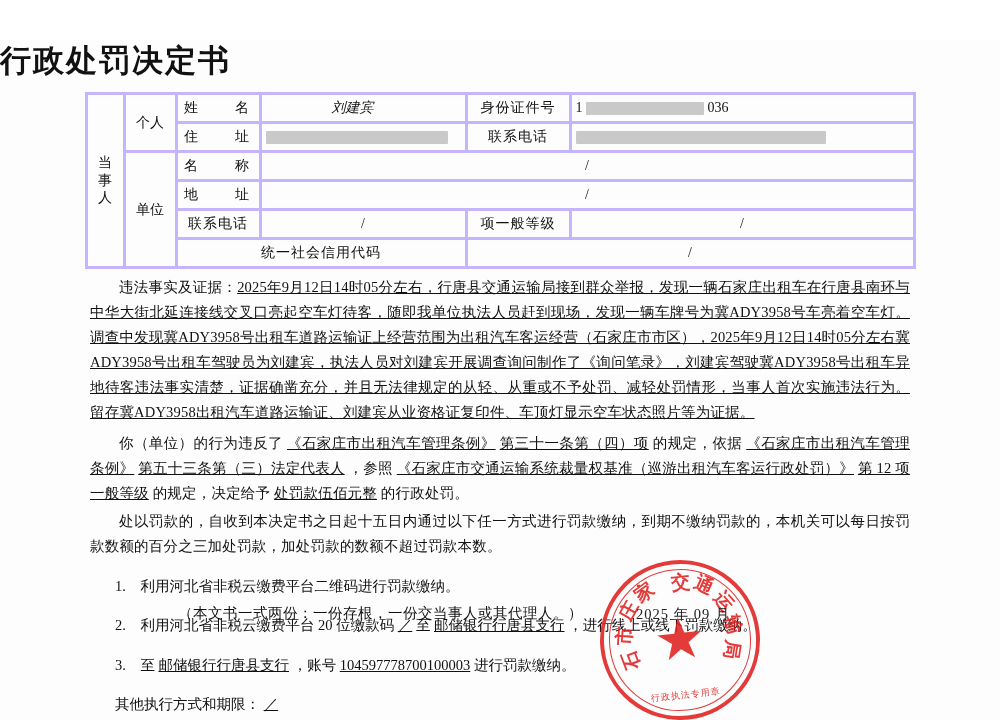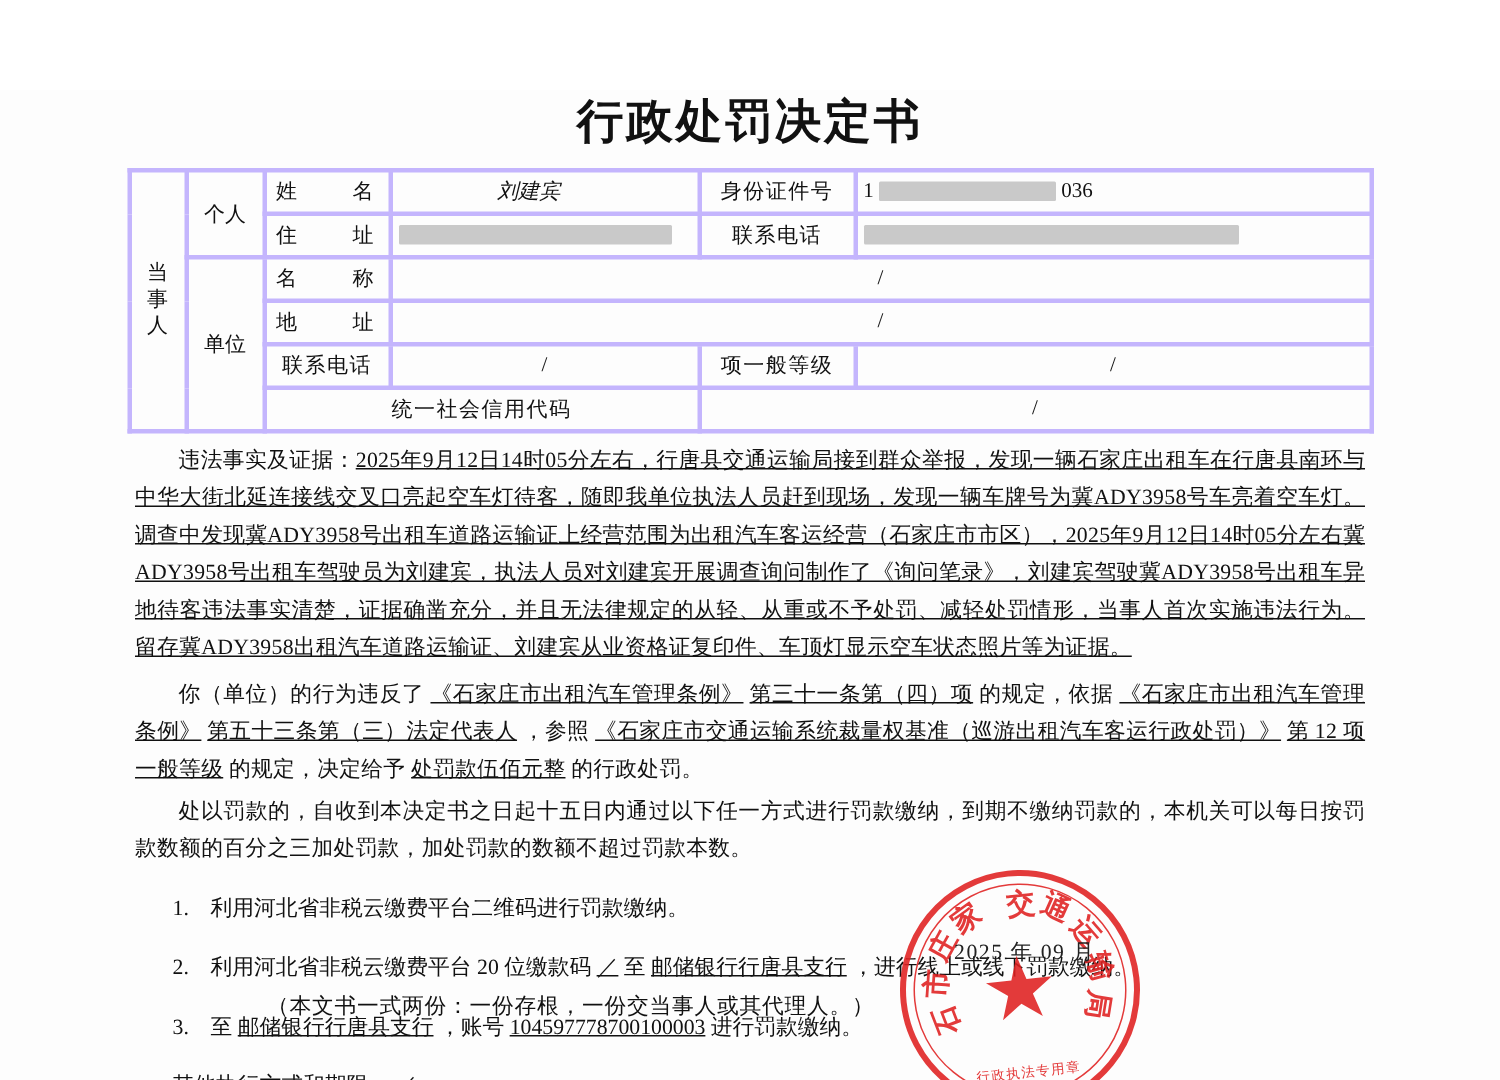--- a/index.html
+++ b/index.html
@@ -14,25 +14,24 @@
     color: #111;
     overflow: hidden;
   }
   .page {
     position: relative;
     width: 1000px;
     height: 720px;
     background: #fdfdfd;
   }
   .doc-title {
-    text-align: center;
     font-size: 31px;
     font-weight: bold;
     letter-spacing: 2px;
-    margin-top: 60px;
+    margin-top: 40px;
     font-family: "Liberation Serif", "DejaVu Serif", serif;
   }
   .doc-number {
     text-align: right;
     font-size: 15px;
     margin-top: 12px;
     padding-right: 162px;
     letter-spacing: 1px;
   }
   table.party {
@@ -146,21 +145,21 @@
     position: absolute;
     left: 636px;
     top: 565px;
     font-size: 14.5px;
     letter-spacing: 1px;
     color: #222;
   }
   .footer-note {
     position: absolute;
     left: 178px;
-    top: 601px;
+    top: 564px;
     font-size: 14.5px;
     letter-spacing: 0.5px;
   }
 </style>
 </head>
 <body>
 
 <div class="page">
 
   <div class="doc-title">行政处罚决定书</div>

